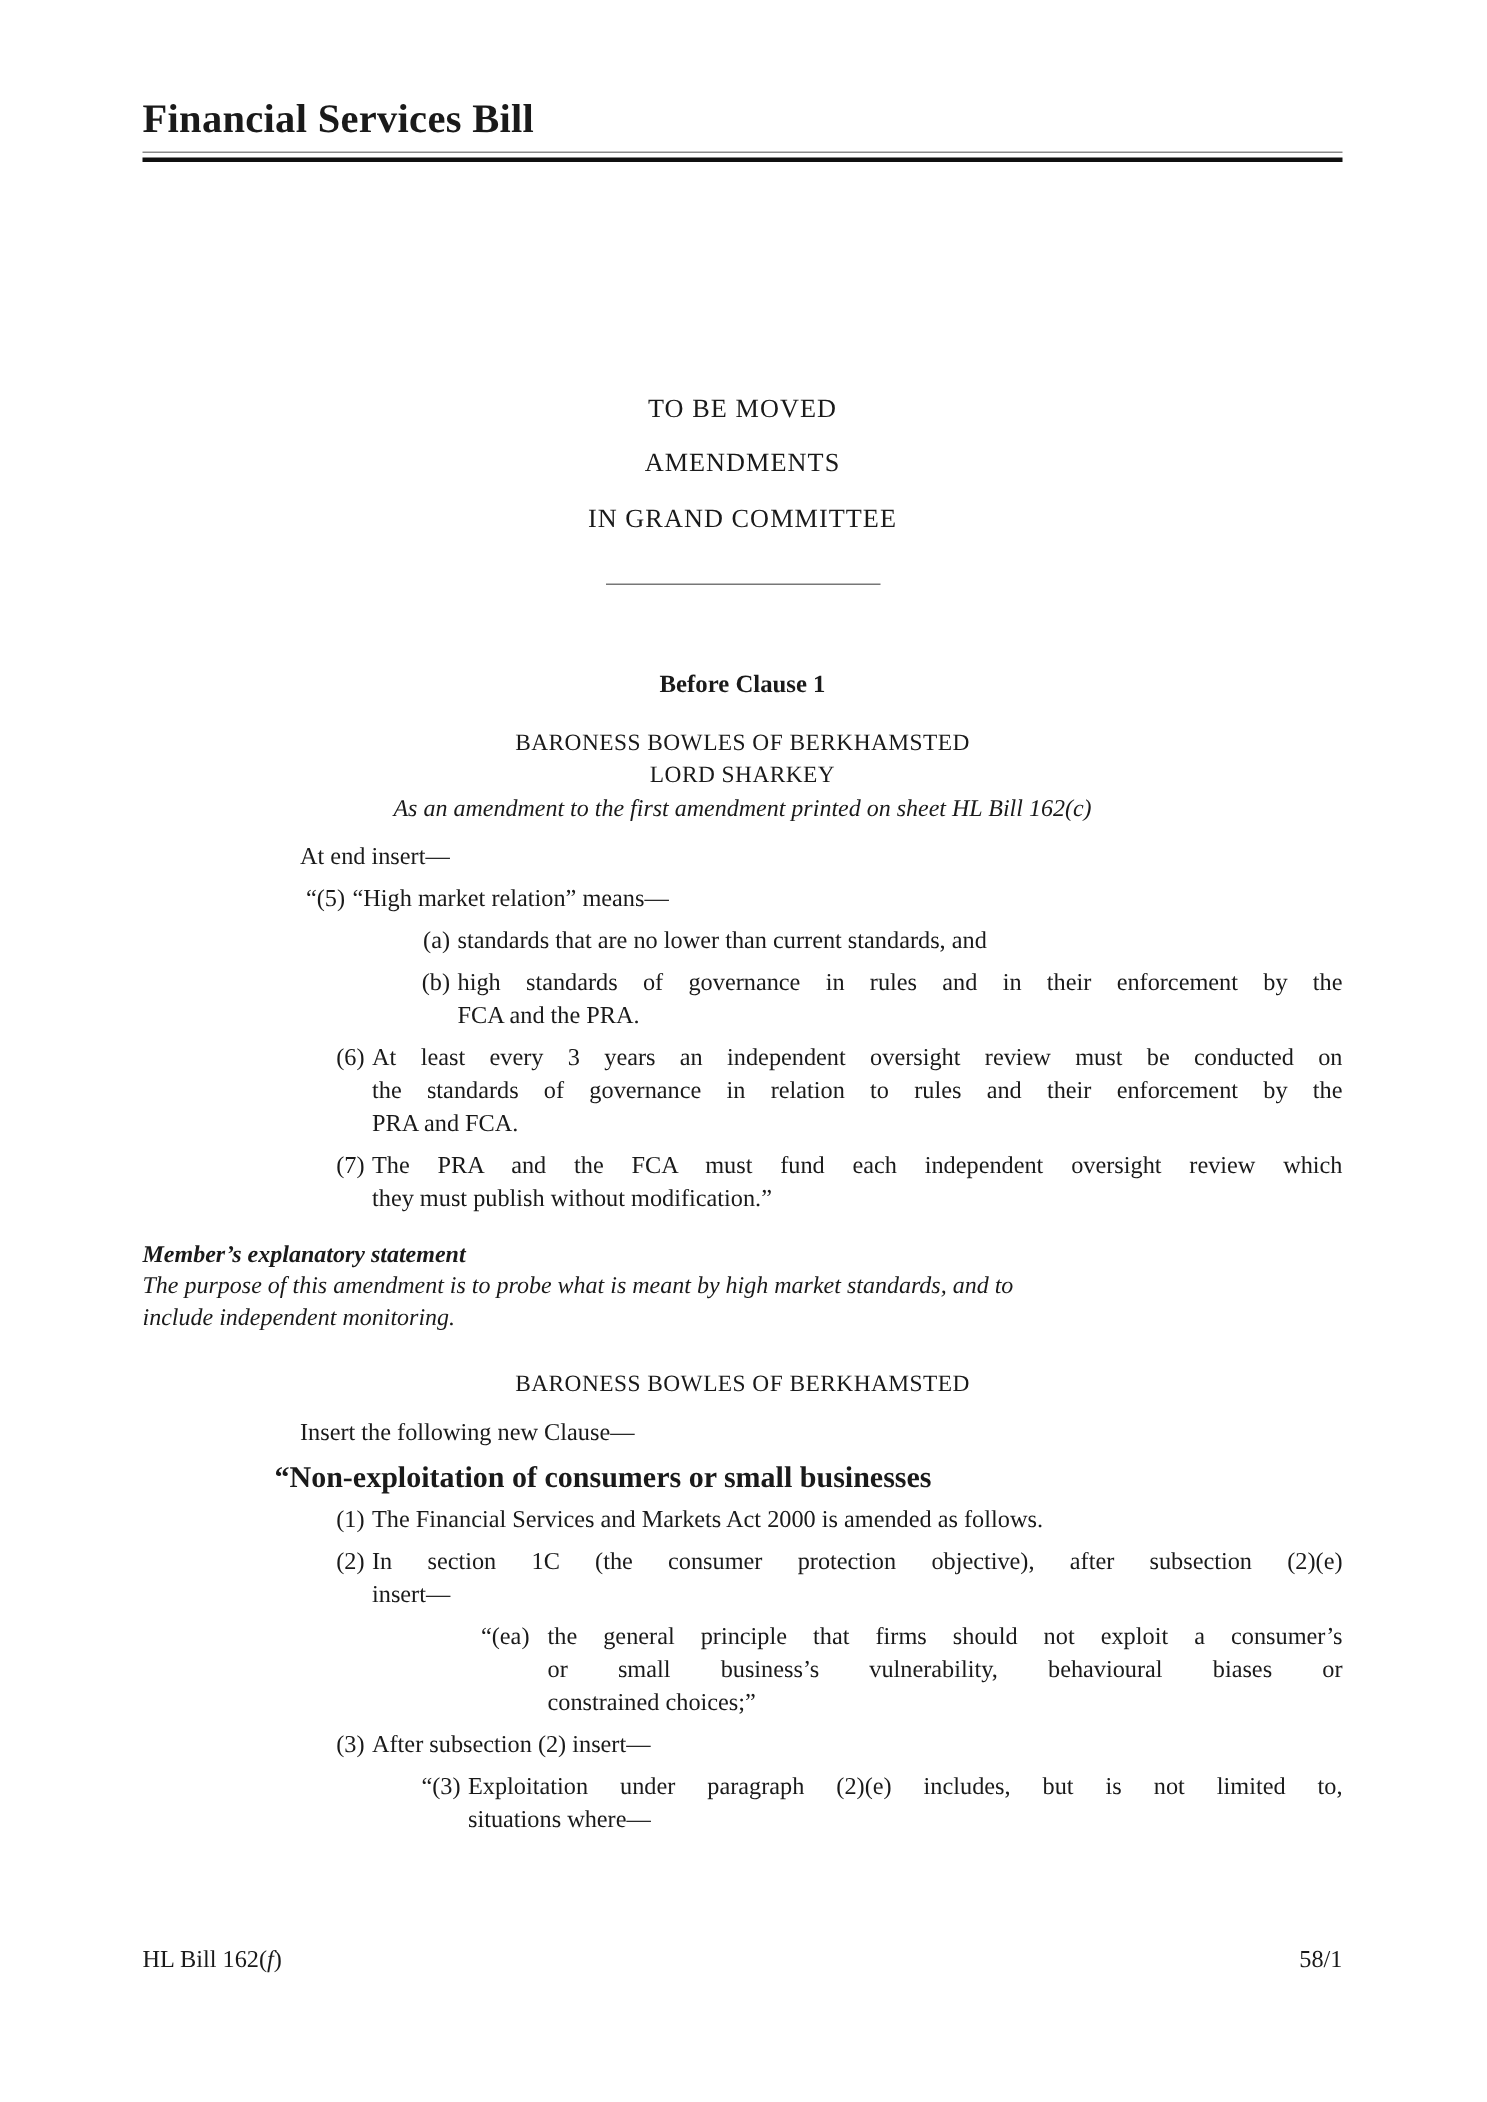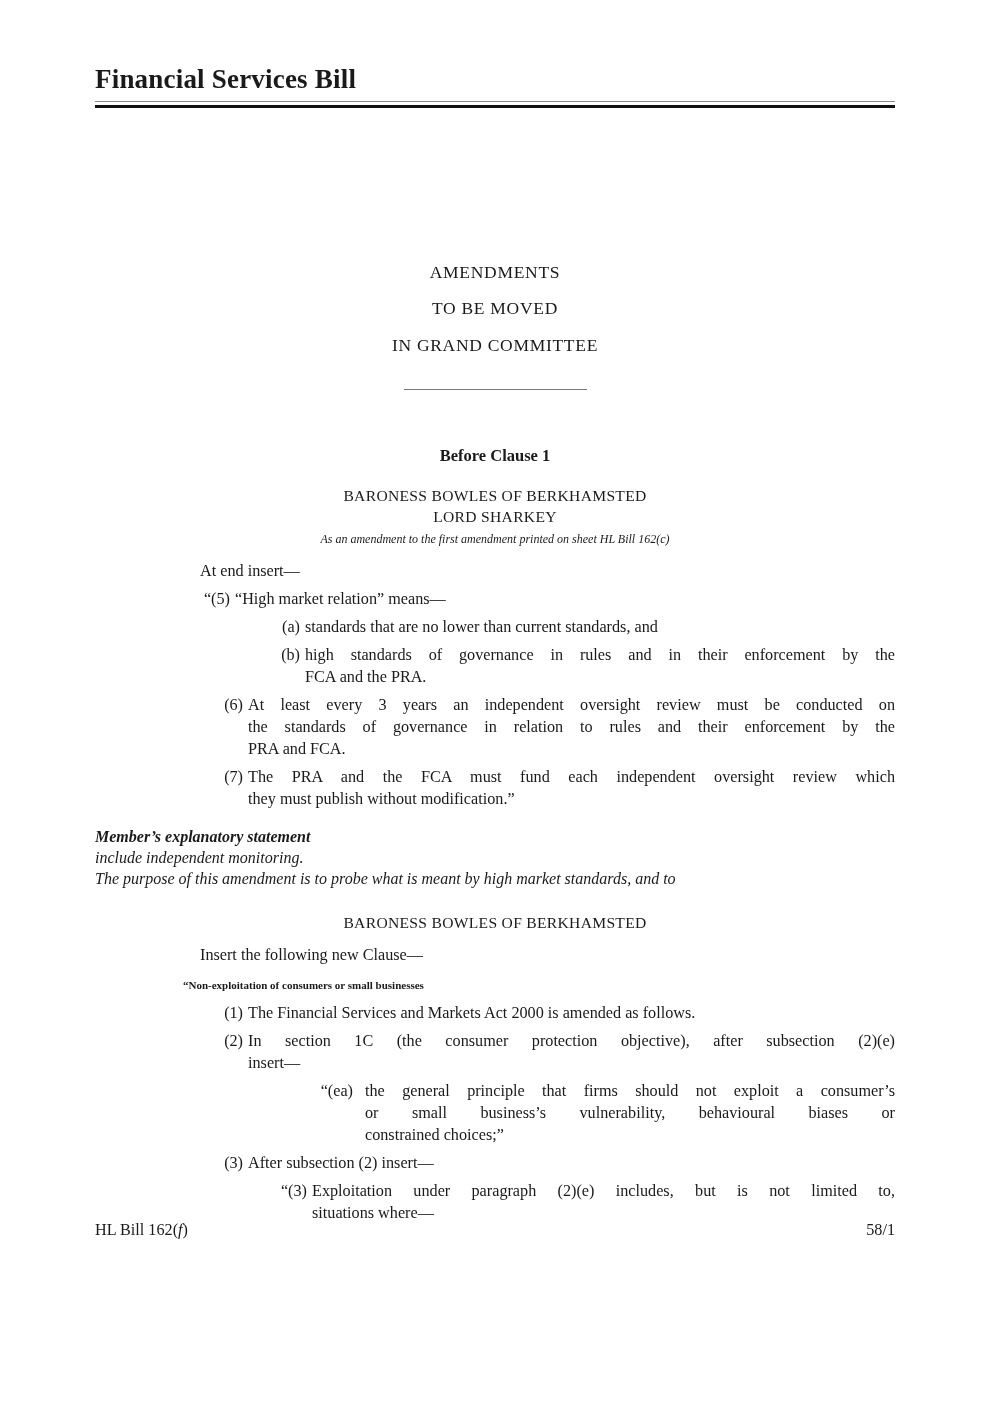--- a/index.html
+++ b/index.html
@@ -31,63 +31,63 @@
     margin-top:56px;text-align:center;font-weight:bold;
     font-size:16.5px;line-height:20px;
   }
   .sponsors{
     margin-top:20px;text-align:center;
     font-size:15.6px;line-height:20.5px;letter-spacing:0.3px;
   }
   .sponsors.second{margin-top:24px;}
   .note{
     margin-top:2px;text-align:center;font-style:italic;
-    font-size:12px;line-height:21px;
+    font-size:16px;line-height:21px;
   }
   .instruction{
     margin-top:11px;margin-left:105px;
     font-size:16.2px;line-height:21px;
   }
   .clause-title{
     margin-top:8px;margin-left:100px;text-indent:-12px;
-    font-weight:bold;font-size:11px;line-height:22px;
+    font-weight:bold;font-size:20px;line-height:22px;
   }
   .item{display:flex;margin-top:6px;font-size:16.2px;line-height:22px;}
   .lbl{flex:0 0 auto;text-align:right;box-sizing:border-box;white-space:pre;}
   .txt{flex:1 1 auto;min-width:0;}
   .l1 {margin-left:105px;} .l1  .lbl{width:48px;padding-right:5px;}
   .l1q{margin-left:100px;} .l1q .lbl{width:40px;padding-right:5px;}
   .l2 {margin-left:160px;} .l2  .lbl{width:50px;padding-right:5px;}
   .lea{margin-left:215px;} .lea .lbl{width:55px;padding-right:12px;}
   .l3q{margin-left:170px;} .l3q .lbl{width:47px;padding-right:5px;}
   .ln{text-align:justify;text-align-last:justify;}
   .ln.last{text-align:justify;text-align-last:left;}
   .expl-heading{
     margin-top:16px;font-weight:bold;font-style:italic;
     font-size:16px;line-height:21px;
   }
   .expl-lines{font-style:italic;font-size:16px;line-height:21px;}
   .footer{
-    position:absolute;left:95px;top:1220px;width:800px;
+    position:absolute;left:95px;top:1296px;width:800px;
     display:flex;justify-content:space-between;
     font-size:16.2px;line-height:21px;
   }
   .it{font-style:italic;}
 </style>
 </head>
 <body>
 
 <div class="frame">
 
   <div class="doc-title">Financial Services Bill</div>
   <div class="double-rule"></div>
 
   <div class="caps-headers">
+    <div>TO BE MOVED</div>
     <div>AMENDMENTS</div>
-    <div>TO BE MOVED</div>
     <div>IN GRAND COMMITTEE</div>
   </div>
 
   <div class="short-rule"></div>
 
   <div class="clause-heading">Before Clause 1</div>
 
   <div class="sponsors">
     <div>BARONESS BOWLES OF BERKHAMSTED</div>
     <div>LORD SHARKEY</div>
@@ -127,22 +127,22 @@
   <div class="item l1">
     <span class="lbl">(7)</span>
     <div class="txt">
         <div class="ln">The PRA and the FCA must fund each independent oversight review which</div>
         <div class="ln last">they must publish without modification.”</div>
       </div>
   </div>
 
   <div class="expl-heading">Member’s explanatory statement</div>
   <div class="expl-lines">
+    <div>The purpose of this amendment is to probe what is meant by high market standards, and to</div>
     <div>include independent monitoring.</div>
-    <div>The purpose of this amendment is to probe what is meant by high market standards, and to</div>
   </div>
 
   <div class="sponsors second">
     <div>BARONESS BOWLES OF BERKHAMSTED</div>
   </div>
 
   <div class="instruction">Insert the following new Clause—</div>
 
   <div class="clause-title">“Non-exploitation of consumers or small businesses</div>
 

